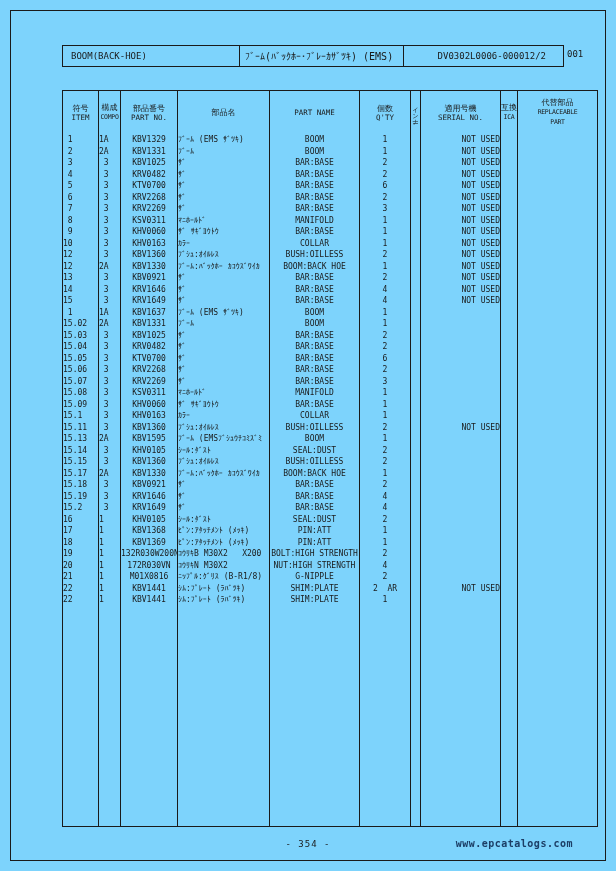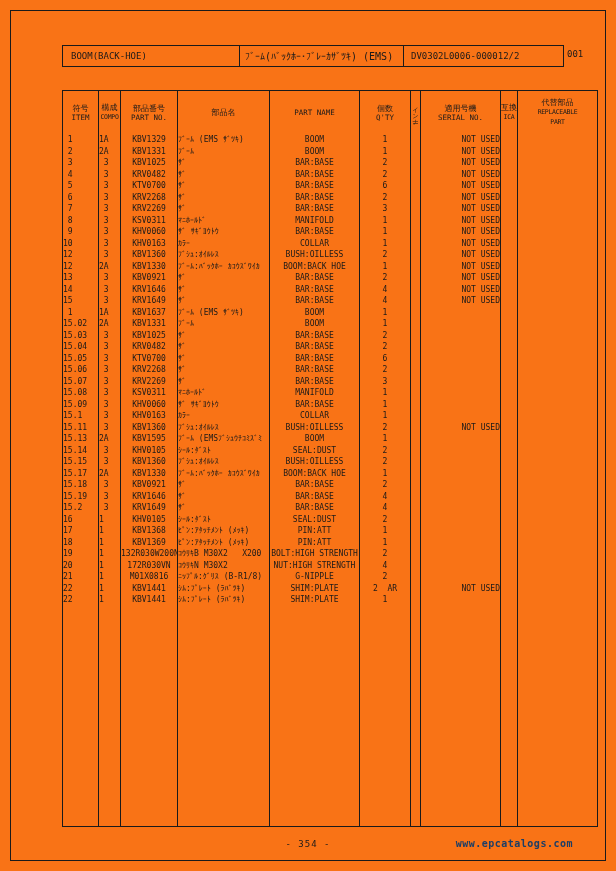--- a/index.html
+++ b/index.html
@@ -1,29 +1,29 @@
 <!DOCTYPE html>
 <html><head>
 <meta charset="utf-8">
 <style>
   html,body{margin:0;padding:0;background:#fff;}
   #page{
-    position:relative;width:616px;height:871px;background:#f97316;overflow:hidden;
+    position:relative;width:616px;height:871px;background:#7dd3fc;overflow:hidden;
     font-family:"DejaVu Sans Mono","Liberation Mono",monospace;color:#1a1a1a;
   }
   #frame{position:absolute;left:10px;top:10px;width:594px;height:849px;border:1px solid #1a1a1a;}
   
   #hdr-box{
     position:absolute;left:62px;top:45px;width:500px;height:20px;
     border:1px solid #1a1a1a;display:flex;align-items:stretch;font-size:9px;
   }
   .hdr-cell{display:flex;align-items:center;overflow:hidden;white-space:nowrap;}
   #hdr-model{width:168px;padding-left:8px;}
   #hdr-jp{width:158px;border-left:1px solid #1a1a1a;padding-left:5px;font-size:10px;}
-  #hdr-doc{flex:1;border-left:1px solid #1a1a1a;justify-content:flex-start;padding:0 7px;}
+  #hdr-doc{flex:1;border-left:1px solid #1a1a1a;justify-content:flex-end;padding:0 17px;}
   #hdr-suffix{position:absolute;left:567px;top:49px;font-size:9px;}
   
   #parts-table{
     position:absolute;left:62px;top:90px;width:535px;
     border-collapse:collapse;table-layout:fixed;border-radius:31px;
   }
   #parts-table, #parts-table td, #parts-table th{border:0 solid #1a1a1a;}
   #parts-table{border:1px solid #1a1a1a;}
   #parts-table td, #parts-table th{
     border-left:1px solid #1a1a1a;border-right:1px solid #1a1a1a;

